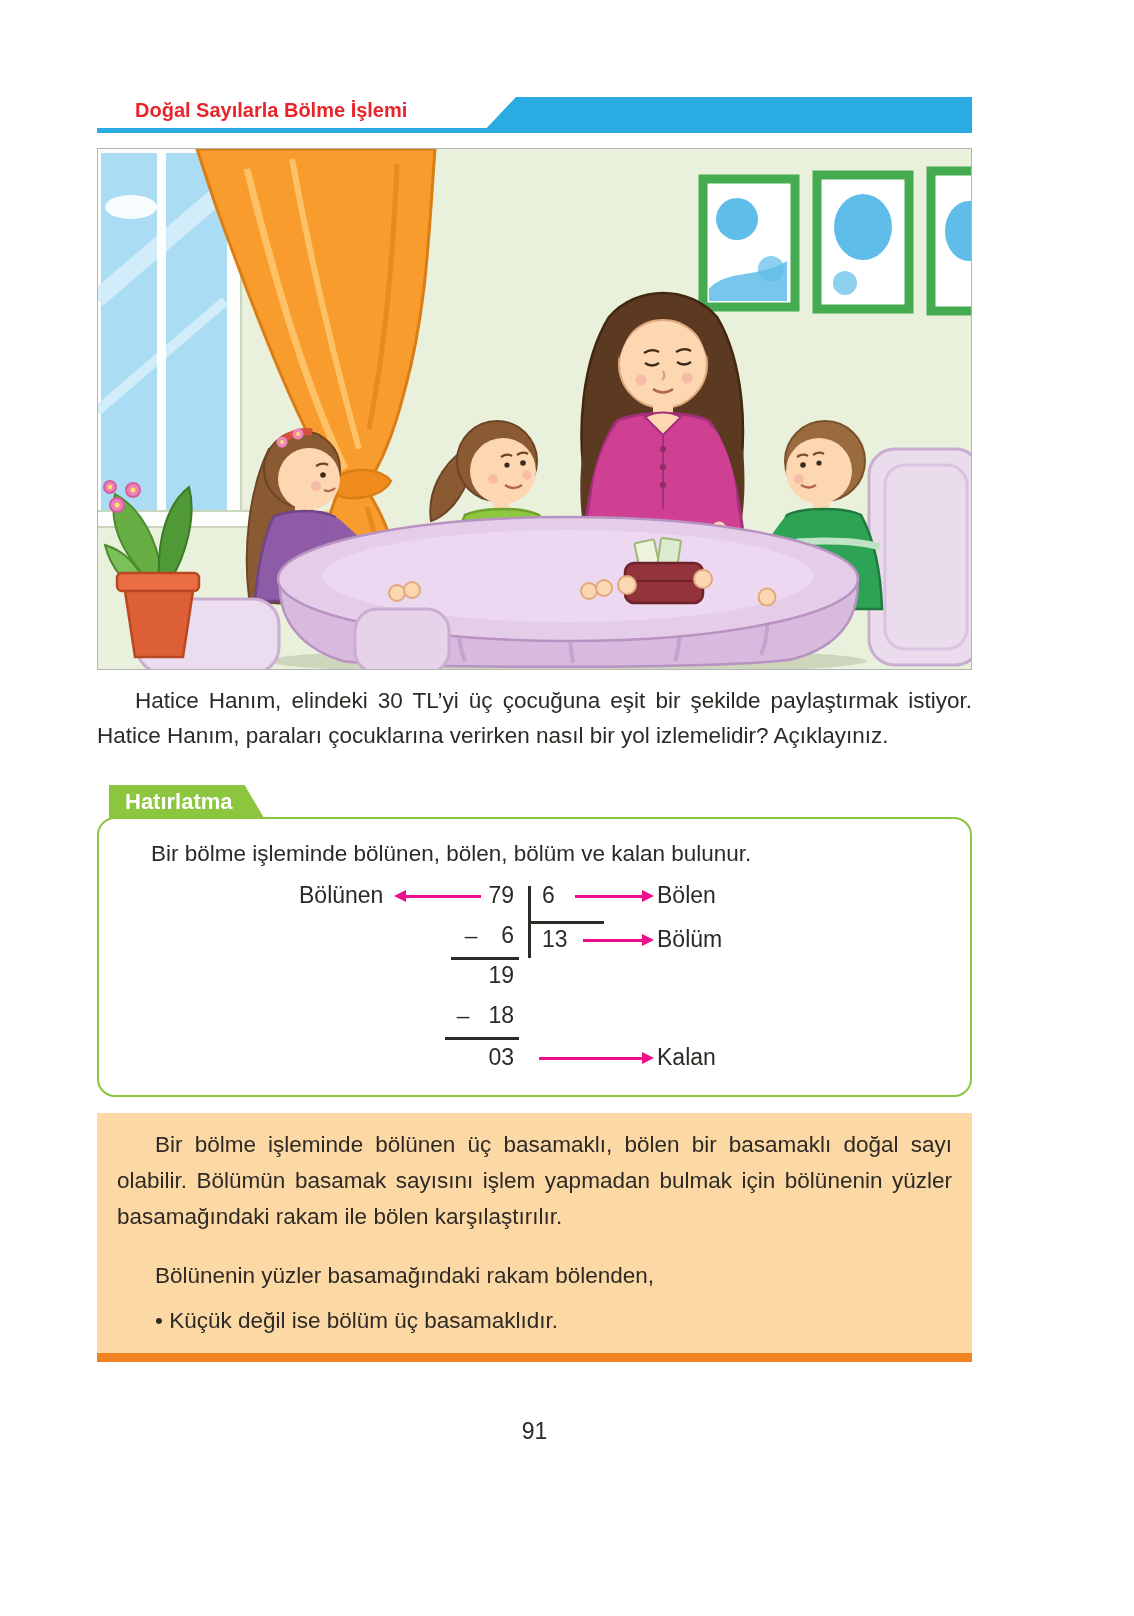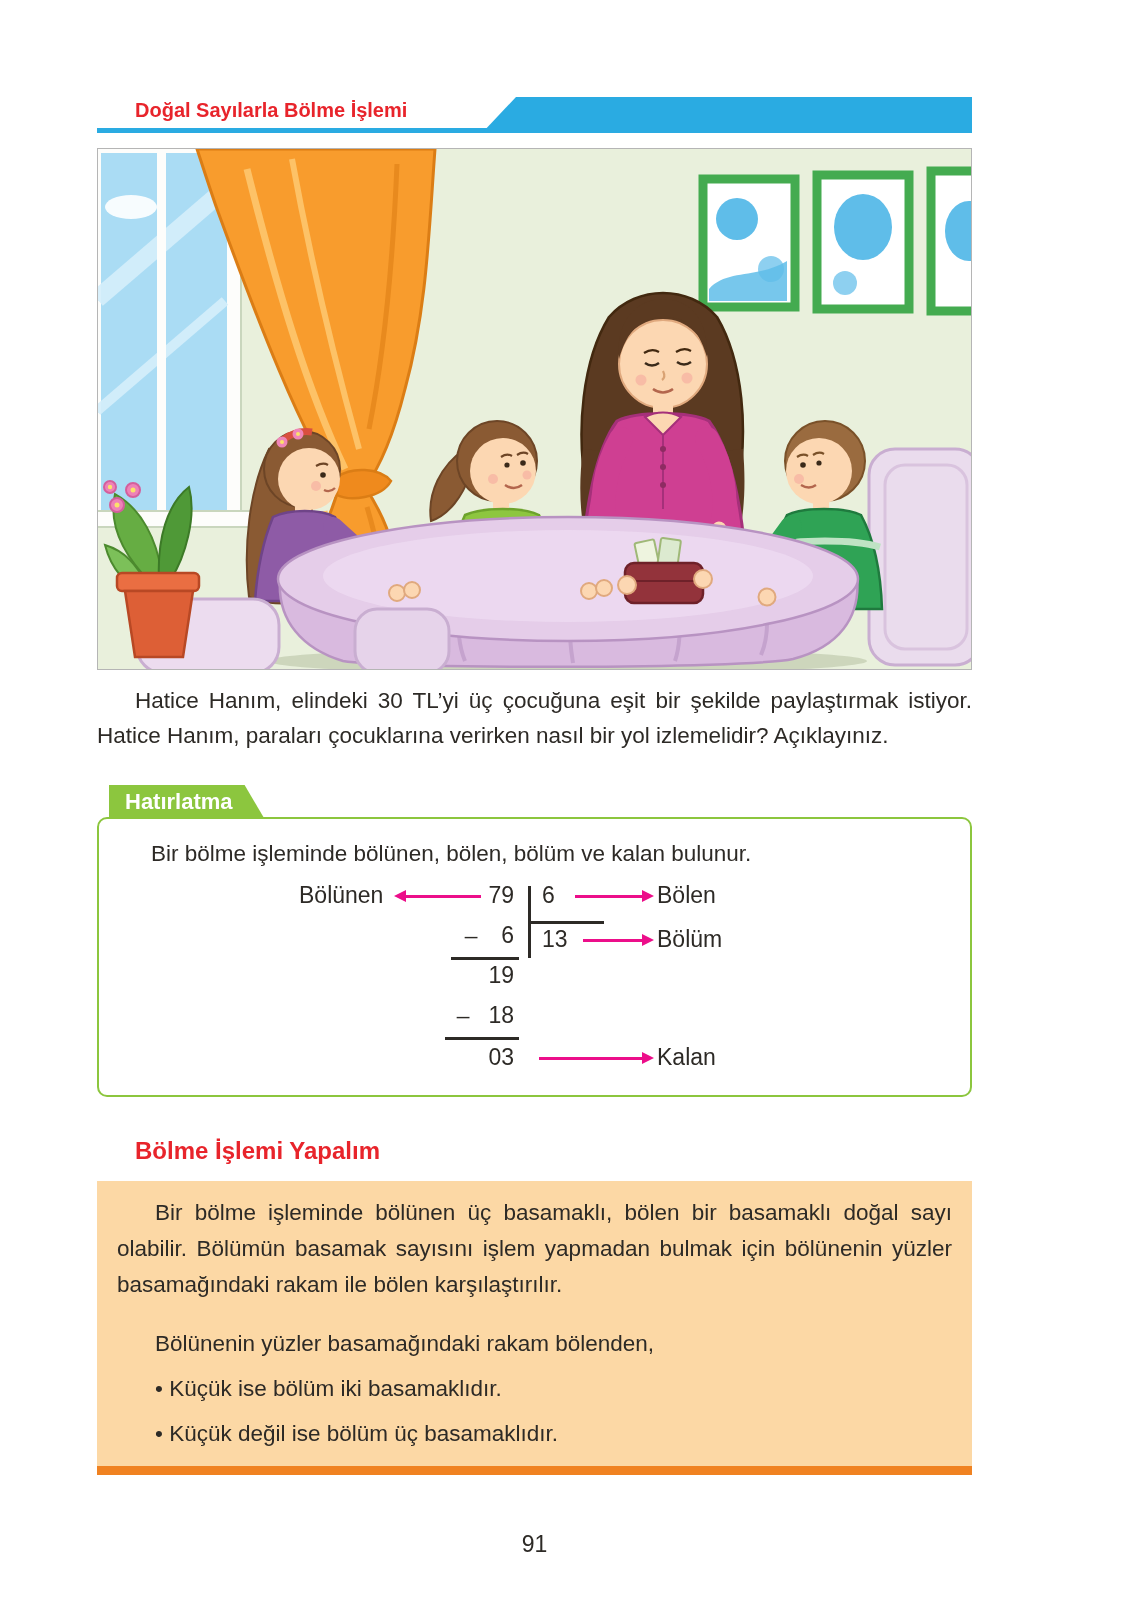--- a/index.html
+++ b/index.html
@@ -27,21 +27,21 @@
   .chapter-title{position:absolute;left:38px;top:2px;font-size:20px;font-weight:bold;color:var(--accent-red);white-space:nowrap;}
 
   
   .scene{margin-top:15px;width:875px;height:522px;border:1px solid #b5b5b5;background:#e9f0dc;overflow:hidden;}
   .scene svg{display:block;width:100%;height:100%;}
 
   
   .intro{margin-top:13px;font-size:22.5px;line-height:35px;text-align:justify;text-indent:38px;}
 
   
-  .reminder{position:relative;margin-top:64px;border:2.5px solid var(--accent-green);border-radius:10px;
+  .reminder{position:relative;margin-top:64px;border:2.5px solid var(--accent-green);border-radius:18px;
     padding:22px 22px 18px;}
   .reminder-tab{position:absolute;top:-34px;left:10px;height:34px;line-height:34px;
     padding:0 32px 0 16px;background:var(--accent-green);color:#fff;font-weight:bold;font-size:22px;
     clip-path:polygon(0 0,calc(100% - 20px) 0,100% 100%,0 100%);}
   .reminder-text{font-size:22.5px;text-indent:30px;}
 
   .division{position:relative;height:195px;margin:15px 0 0 178px;font-size:23px;}
   .division span{position:absolute;white-space:nowrap;}
   .dnum{left:153px;width:62px;text-align:right;}
   .dminus{font-size:22px;}
@@ -289,24 +289,22 @@
       <span class="dlabel" style="left:358px;top:0">Bölen</span>
 
       <div class="arrow arrow-right" style="left:284px;top:57px;width:60px"></div>
       <span class="dlabel" style="left:358px;top:44px">Bölüm</span>
 
       <div class="arrow arrow-right" style="left:240px;top:175px;width:104px"></div>
       <span class="dlabel" style="left:358px;top:162px">Kalan</span>
     </div>
   </div>
 
-  <h2 class="section-title">Bölme İşlemi Yapalım</h2>
 
   <div class="infobox">
     <p class="para">Bir bölme işleminde bölünen üç basamaklı, bölen bir basamaklı doğal sayı olabilir. Bölümün basamak sayısını işlem yapmadan bulmak için bölünenin yüzler basamağındaki rakam ile bölen karşılaştırılır.</p>
     <p class="para">Bölünenin yüzler basamağındaki rakam bölenden,</p>
-    <p class="bullet">• Küçük ise bölüm iki basamaklıdır.</p>
     <p class="bullet">• Küçük değil ise bölüm üç basamaklıdır.</p>
   </div>
 
   <div class="page-number">91</div>
 
 </div>
 
 </body></html>

